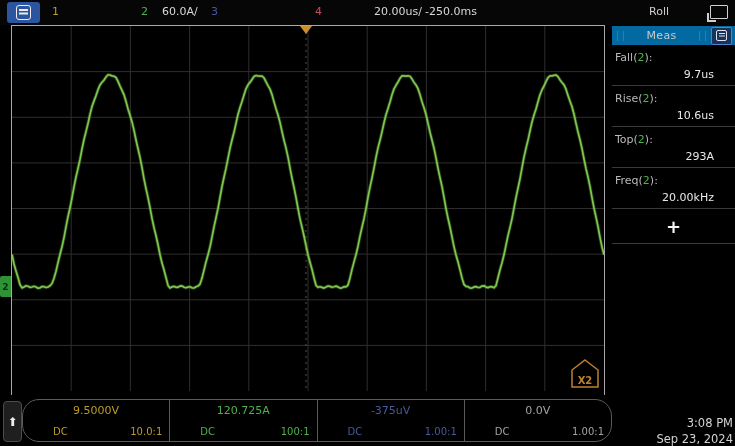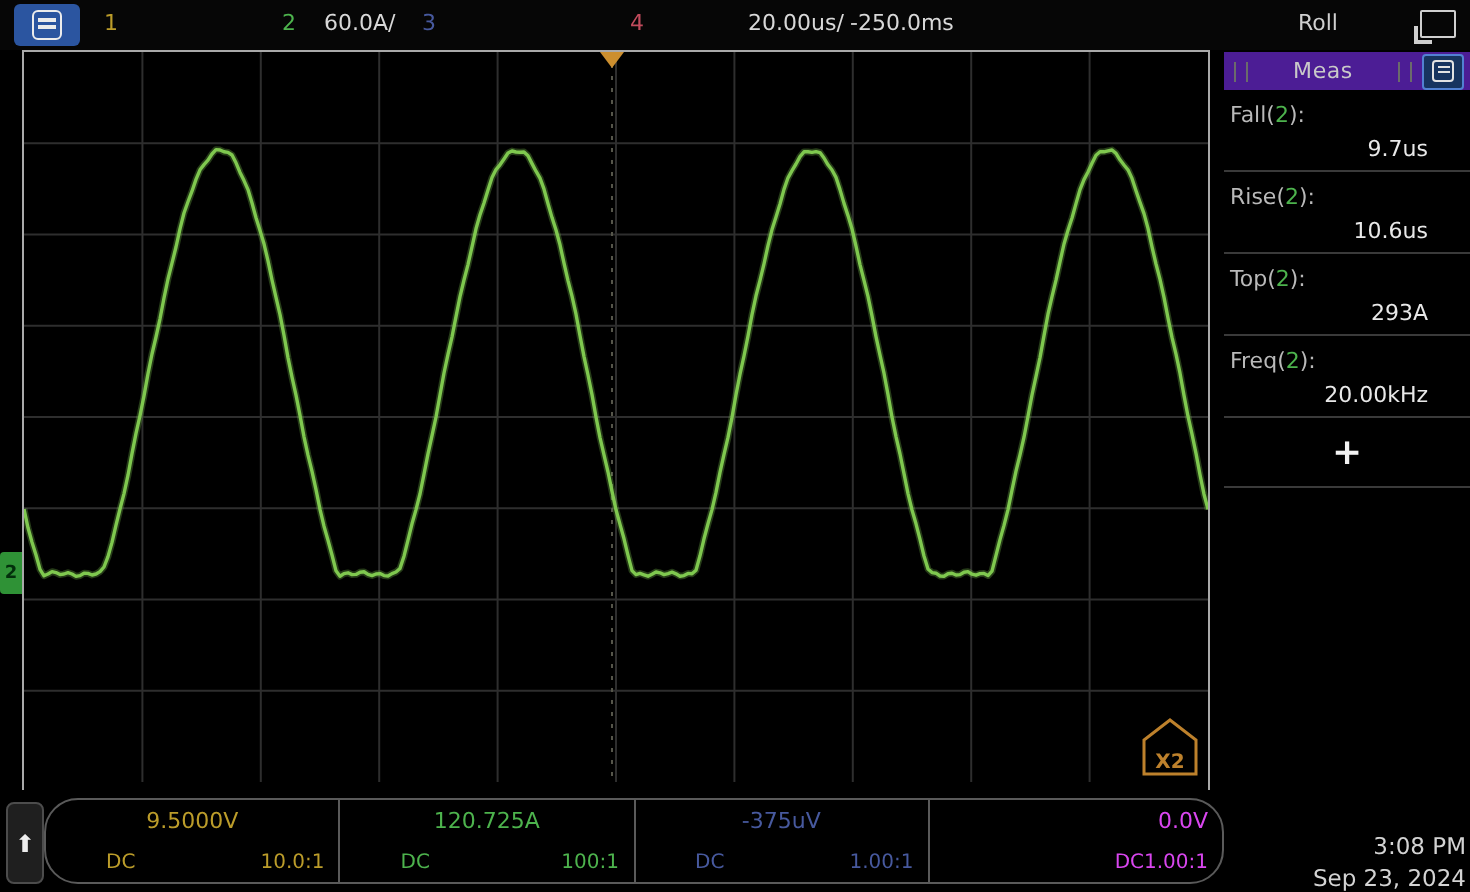--- a/index.html
+++ b/index.html
@@ -23,21 +23,21 @@
   .screen{position:absolute;top:25px;left:0;width:735px;height:370px;background:#000;}
   .plot-frame{position:absolute;left:11px;top:0;width:594px;height:371px;
               border:1px solid #a9a9a9;box-sizing:border-box;background:#000;}
   .plot-frame svg{display:block;}
   .gnd-marker{position:absolute;left:0;top:251px;width:11px;height:21px;background:#2f9236;
               border-radius:2px 0 0 2px;color:#03300c;font-size:9px;font-weight:bold;
               display:flex;align-items:center;justify-content:center;cursor:pointer;}
 
   
   .sidebar{position:absolute;left:612px;top:1px;width:123px;height:369px;background:#000;}
-  .sb-header{height:19px;background:#4c1d95;display:flex;align-items:center;
+  .sb-header{height:19px;background:#0369a1;display:flex;align-items:center;
              font-size:11px;color:#c9c9c9;padding:0 2px;box-sizing:border-box;}
   .handle{width:5px;height:10px;border-left:1.5px solid #6b6b6b;border-right:1.5px solid #6b6b6b;
           margin:0 3px;cursor:grab;}
   .sb-title{flex:1;text-align:center;letter-spacing:.3px;}
   .sb-menu-btn{width:19px;height:16px;background:#17345f;border:1px solid #5281d2;border-radius:2px;
           display:flex;align-items:center;justify-content:center;margin:0 1px 0 2px;cursor:pointer;}
   .list-glyph{width:9px;height:9px;border:1px solid #e2e2e2;border-radius:2px;position:relative;}
   .list-glyph::before{content:"";position:absolute;left:1.5px;right:1.5px;top:2px;height:1px;
           background:#e2e2e2;box-shadow:0 2.5px 0 #e2e2e2;}
   .meas-row{padding:6px 18px 4px 3px;border-bottom:1px solid #3a3a3a;font-size:11px;cursor:pointer;}
@@ -161,21 +161,21 @@
         <span>100:1</span>
       </div>
     </div>
     <div class="ch-cell" style="color: rgb(71, 89, 158);">
       <div class="ch-val">-375uV</div>
       <div class="ch-sub">
         <span>DC</span>
         <span>1.00:1</span>
       </div>
     </div>
-    <div class="ch-cell" style="color: #d946ef; align-items: flex-end;">
+    <div class="ch-cell" style="color: #a3a3a3;">
       <div class="ch-val">0.0V</div>
       <div class="ch-sub">
         <span>DC</span>
         <span>1.00:1</span>
       </div>
     </div>
   </div>
 
   <div class="clock">
     <div>3:08 PM</div>

